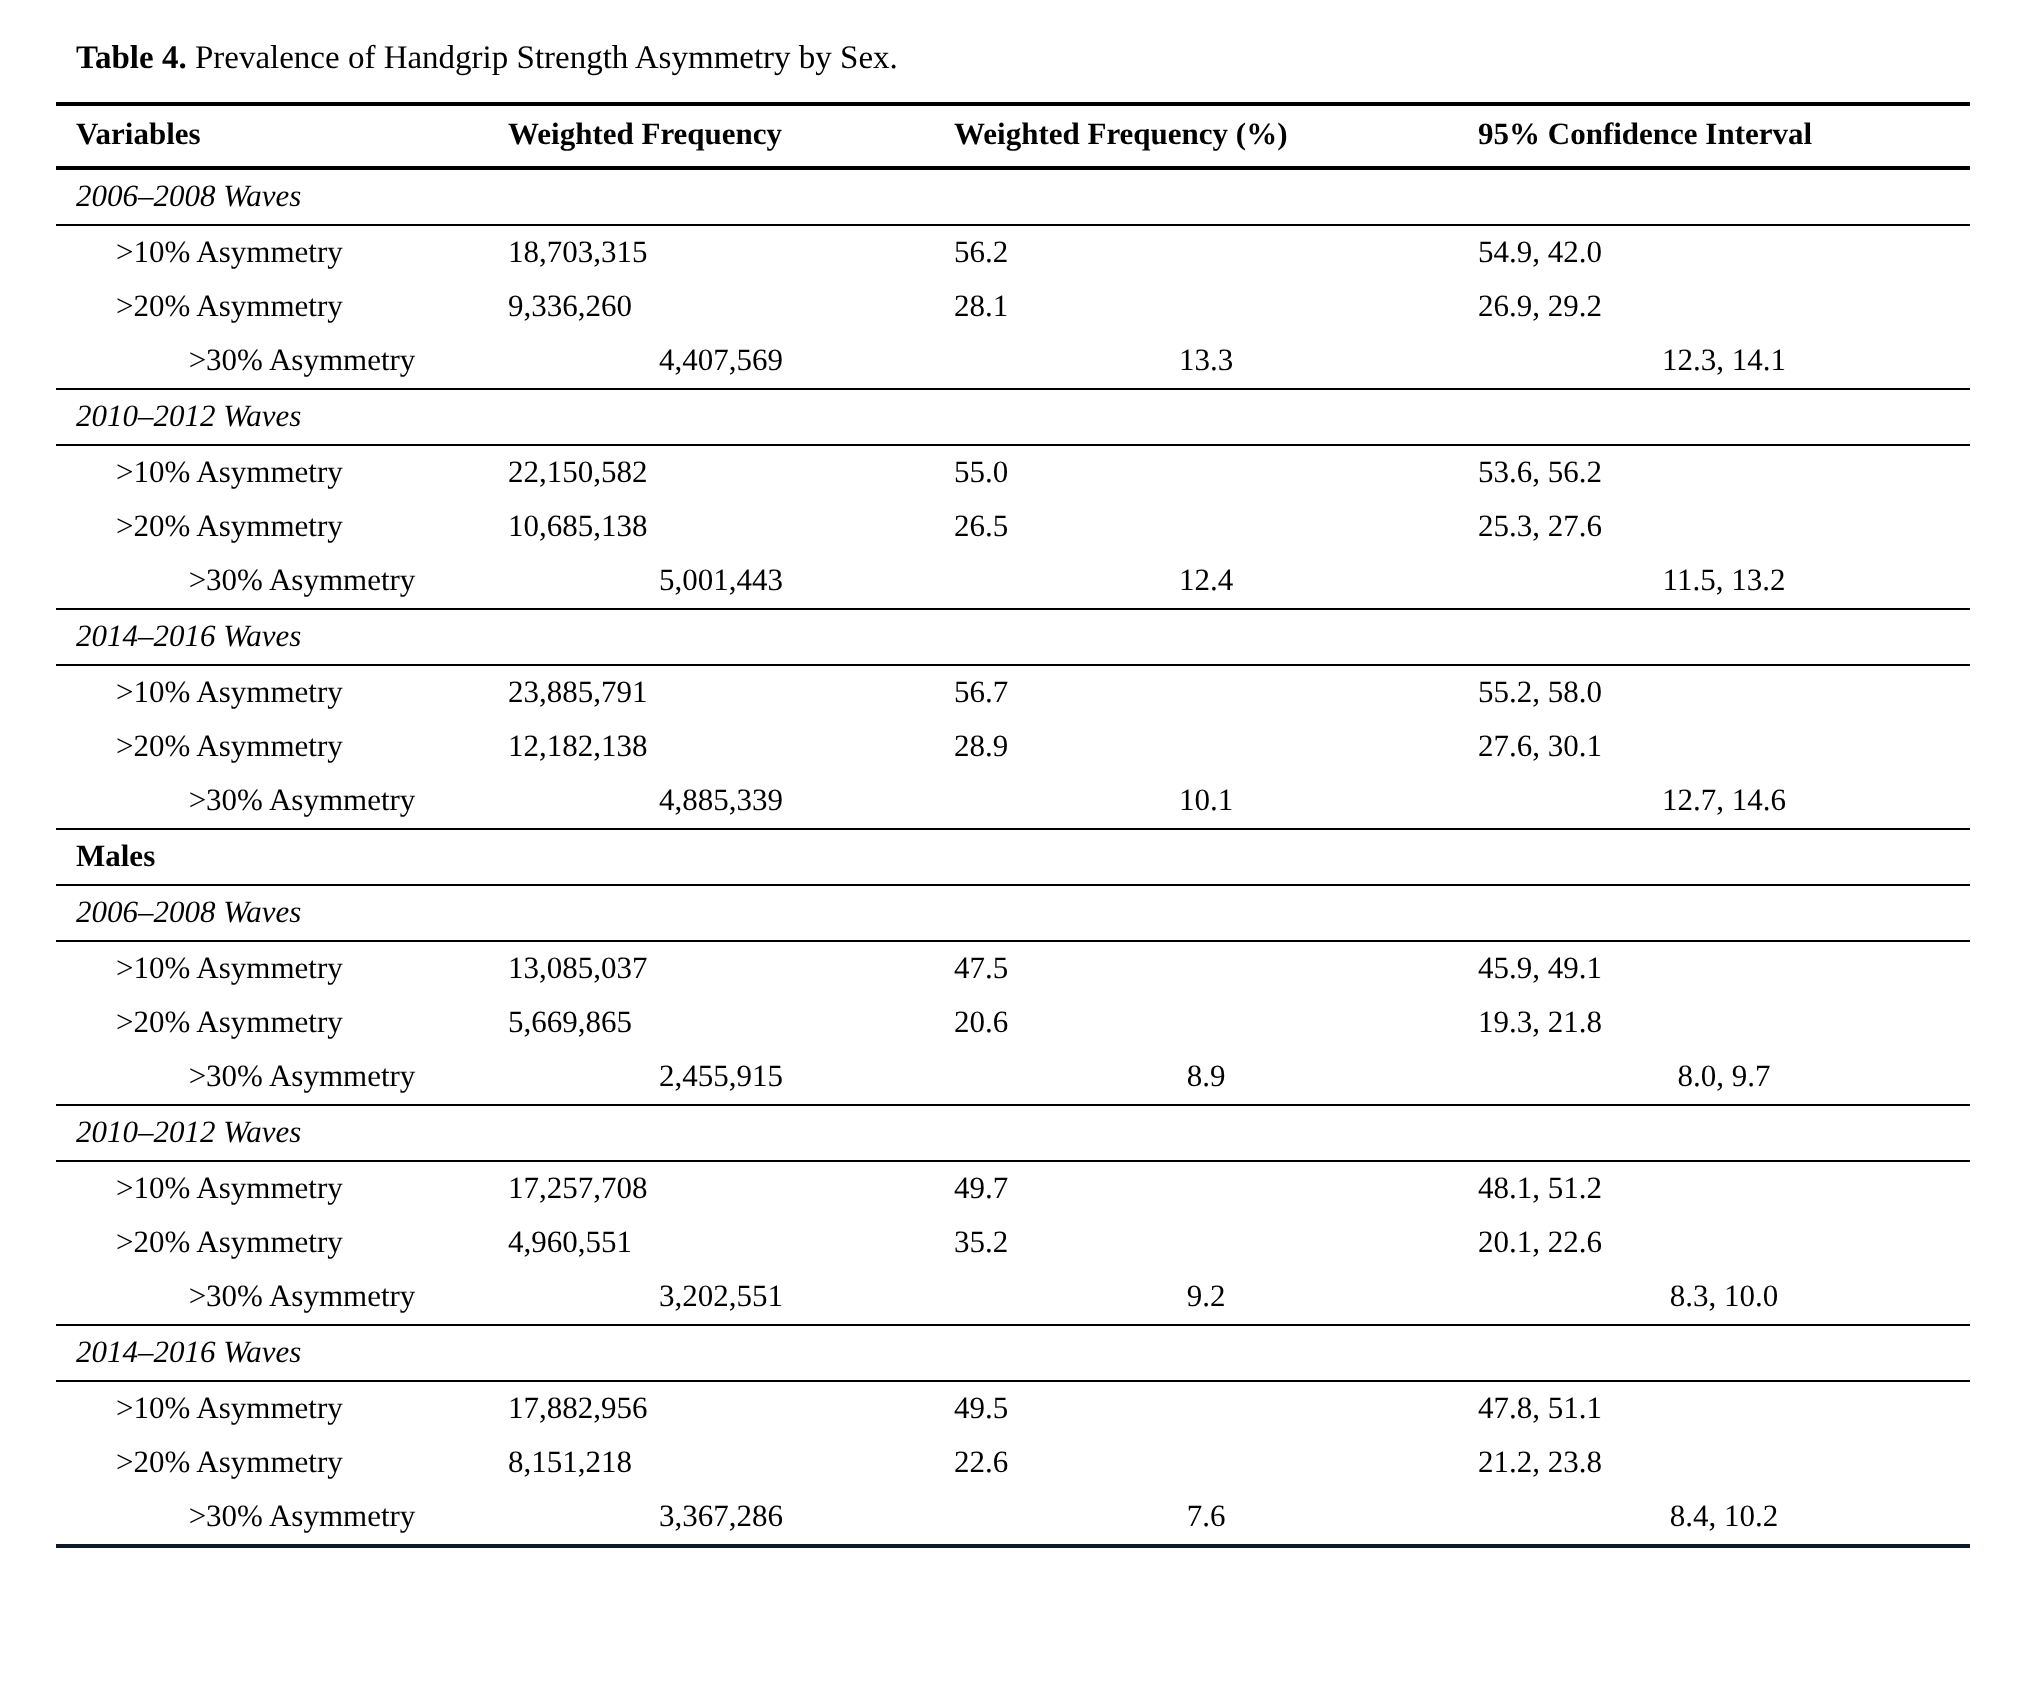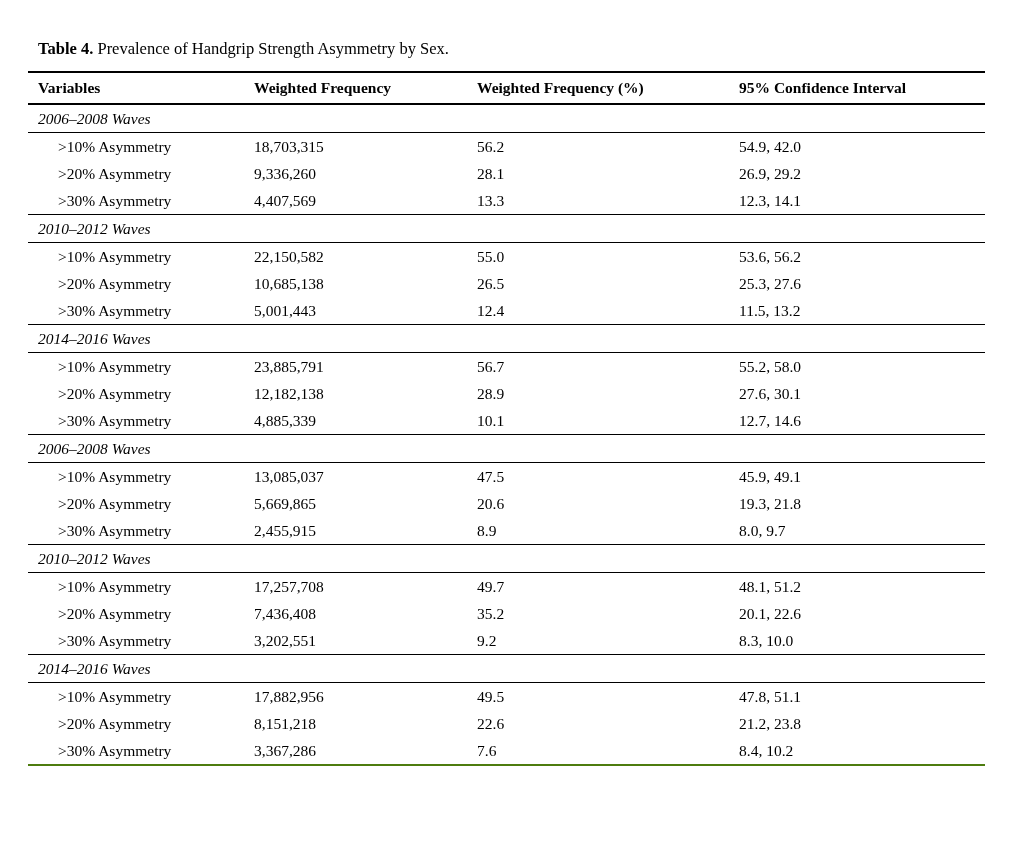--- a/index.html
+++ b/index.html
@@ -7,34 +7,34 @@
   body {
     width: 1015px; height: 853px;
     background: #ffffff;
     color: #000000;
     font-family: "Liberation Serif", serif;
   }
   .sheet {
     position: relative;
     width: 1015px; height: 853px;
     background: #ffffff;
-    padding: 38px 30px 0 28px;
+    padding: 18px 30px 0 28px;
   }
   .title {
     font-size: 16.5px;
     line-height: 22px;
     margin: 0 0 11px 10px;
   }
   .title .title-label { font-weight: 700; }
   table.data-table {
     width: 957px;
     border-collapse: collapse;
     table-layout: fixed;
     border-top: 2px solid #000;
-    border-bottom: 2px solid #4d7c0f;
+    border-bottom: 2px solid #0f172a;
   }
   th {
     text-align: left;
     font-size: 15.5px;
     font-weight: 700;
     line-height: 20px;
     padding: 5px 0 5px 10px;
     border-bottom: 2px solid #000;
     white-space: nowrap;
   }
@@ -47,21 +47,21 @@
   }
   tr.section-row td {
     font-weight: 700;
     border-bottom: 1.6px solid #000;
   }
   tr.wave-row td {
     font-style: italic;
     border-bottom: 1.6px solid #000;
   }
   tr.data-row td.c-var { padding-left: 30px; }
-  tr.group-end td { border-bottom: 1.6px solid #000; }
+  tr.group-end td { border-bottom: 1.6px solid #000; text-align: center; }
 </style>
 </head>
 <body>
 
 <div class="sheet">
   <p class="title">
     <span class="title-label">Table 4.</span><span> Prevalence of Handgrip Strength Asymmetry by Sex.</span>
   </p>
 
   <table class="data-table">
@@ -136,20 +136,23 @@
           <td class="c-freq">12,182,138</td>
           <td class="c-prev">28.9</td>
           <td class="c-ci">27.6, 30.1</td>
         </tr>
         <tr class="data-row group-end">
           <td class="c-var">&gt;30% Asymmetry</td>
           <td class="c-freq">4,885,339</td>
           <td class="c-prev">10.1</td>
           <td class="c-ci">12.7, 14.6</td>
         </tr>
+        <tr class="section-row">
+          <td class="c-var" colspan="4">Males</td>
+        </tr>
         <tr class="wave-row">
           <td class="c-var" colspan="4">2006–2008 Waves</td>
         </tr>
         <tr class="data-row">
           <td class="c-var">&gt;10% Asymmetry</td>
           <td class="c-freq">13,085,037</td>
           <td class="c-prev">47.5</td>
           <td class="c-ci">45.9, 49.1</td>
         </tr>
         <tr class="data-row">
@@ -168,21 +171,21 @@
           <td class="c-var" colspan="4">2010–2012 Waves</td>
         </tr>
         <tr class="data-row">
           <td class="c-var">&gt;10% Asymmetry</td>
           <td class="c-freq">17,257,708</td>
           <td class="c-prev">49.7</td>
           <td class="c-ci">48.1, 51.2</td>
         </tr>
         <tr class="data-row">
           <td class="c-var">&gt;20% Asymmetry</td>
-          <td class="c-freq">7,436,408</td>
+          <td class="c-freq">4,960,551</td>
           <td class="c-prev">35.2</td>
           <td class="c-ci">20.1, 22.6</td>
         </tr>
         <tr class="data-row group-end">
           <td class="c-var">&gt;30% Asymmetry</td>
           <td class="c-freq">3,202,551</td>
           <td class="c-prev">9.2</td>
           <td class="c-ci">8.3, 10.0</td>
         </tr>
         <tr class="wave-row">

